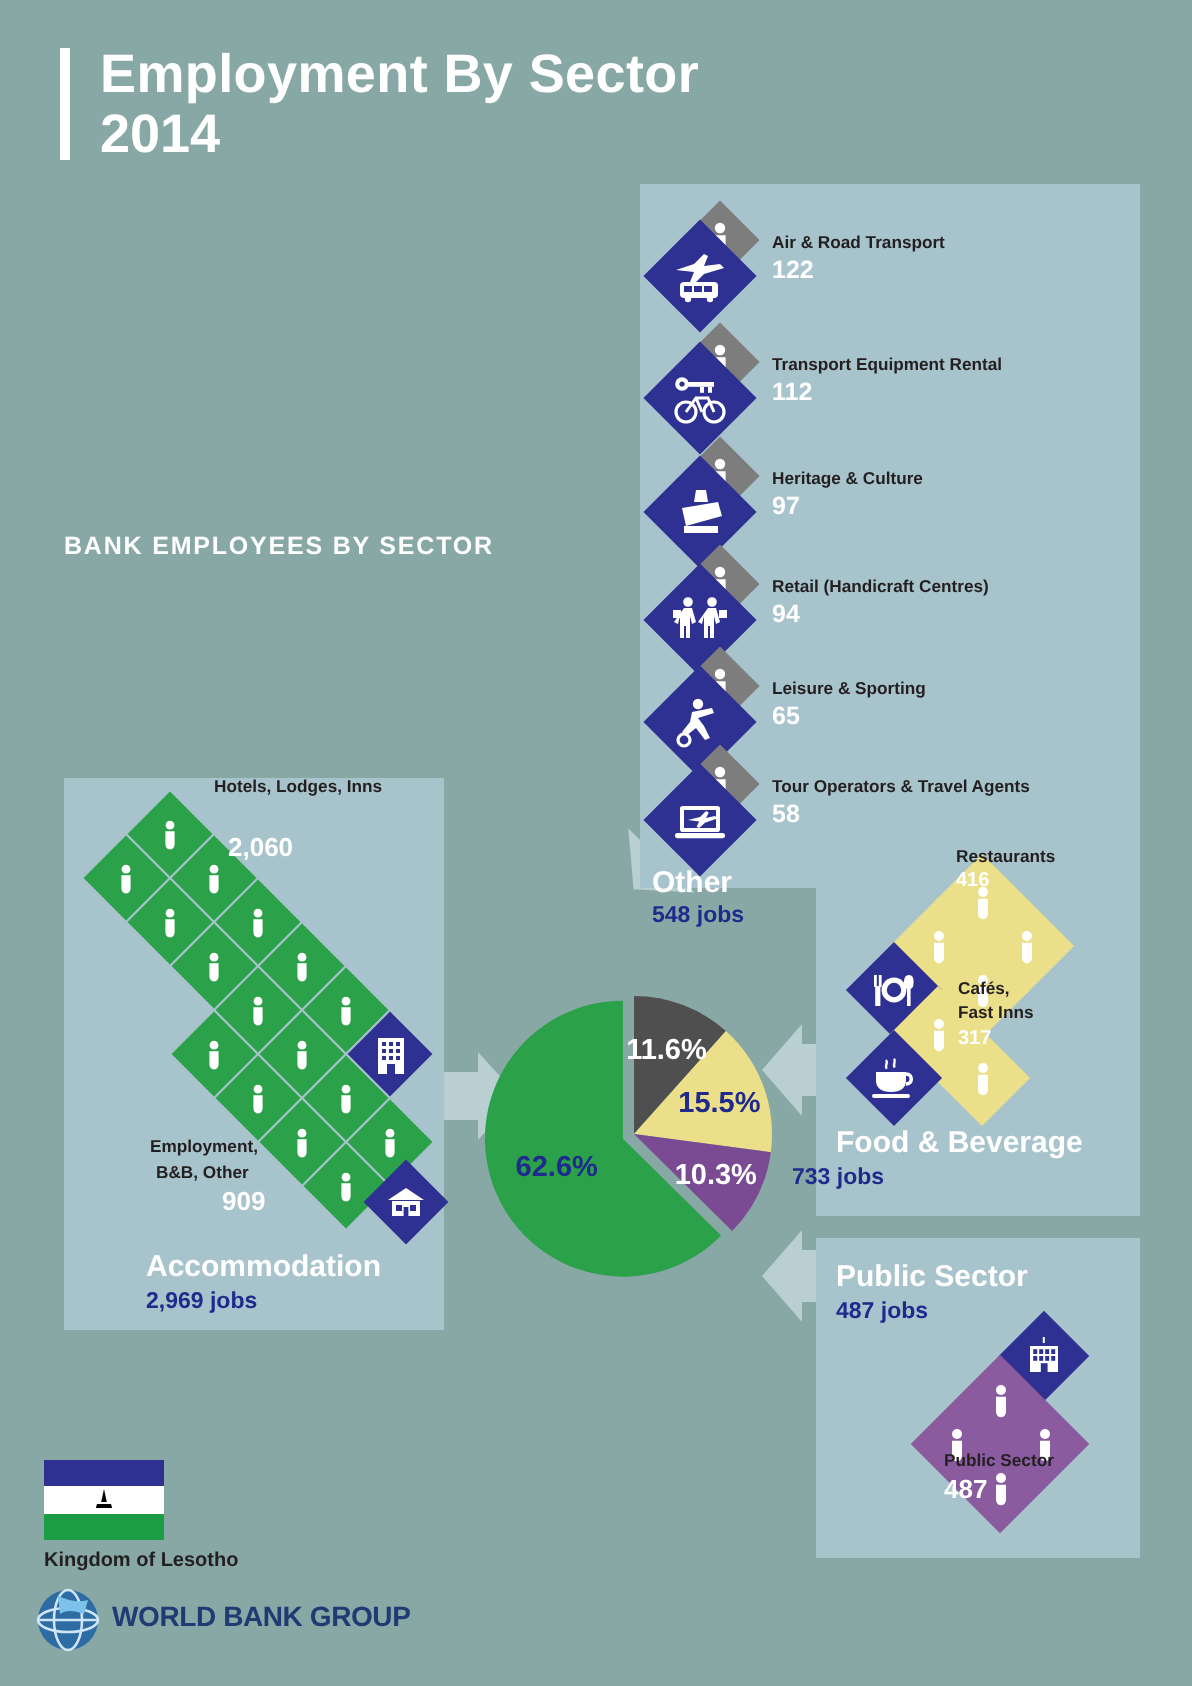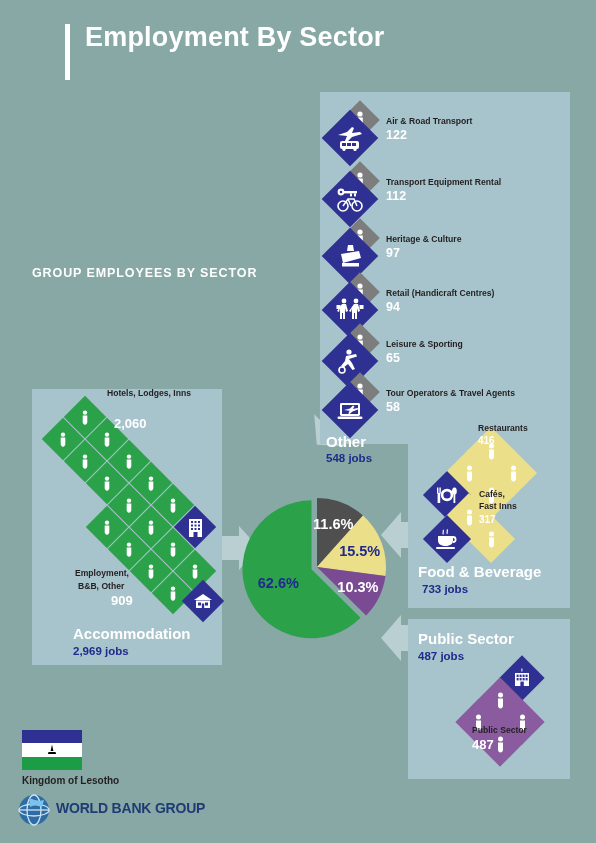--- a/index.html
+++ b/index.html
@@ -4,21 +4,21 @@
 <style>
   html,body{margin:0;padding:0;}
   body{
     width:596px;height:843px;position:relative;overflow:hidden;
     background:#87a8a5;
     font-family:"Liberation Sans",sans-serif;
   }
   .abs{position:absolute;}
 
   
-  #title-block{left:30px;top:22px;width:420px;margin-left:35px;}
+  #title-block{left:30px;top:22px;width:420px;}
   #title-rule{position:absolute;left:0;top:2px;width:5px;height:56px;background:#ffffff;}
   #title-text{margin-left:20px;color:#ffffff;font-size:27px;font-weight:bold;line-height:1.12;letter-spacing:0.2px;}
   #title-line2{color:#ffffff;font-size:27px;font-weight:bold;}
 
   
   #total-heading{left:32px;top:266px;color:#ffffff;font-size:12.5px;font-weight:bold;letter-spacing:0.9px;}
 
   
   .panel{background:#a7c3cb;}
   #panel-other{left:320px;top:92px;width:250px;height:352px;}
@@ -84,23 +84,24 @@
   #flag-caption{left:22px;top:775px;color:#231f20;font-size:10px;font-weight:bold;}
   #wb-logo{left:18px;top:793px;width:200px;height:34px;}
   #wb-text{position:absolute;left:38px;top:7px;color:#1f3b73;font-size:14px;font-weight:bold;letter-spacing:-0.2px;}
 </style>
 </head>
 <body>
 
 <div class="abs" id="title-block">
   <div id="title-rule"></div>
   <div id="title-text">Employment By Sector</div>
-</div>
-
-<div class="abs" id="total-heading">GROUP EMPLOYEES BY SECTOR</div>
+  <div id="title-line2" style="margin-left:20px;">2014</div>
+</div>
+
+<div class="abs" id="total-heading">BANK EMPLOYEES BY SECTOR</div>
 
 <div class="arrow" id="arrow-other"></div>
 <div class="arrow" id="arrow-accom"></div>
 <div class="arrow" id="arrow-fb"></div>
 <div class="arrow" id="arrow-public"></div>
 
 <div class="abs panel" id="panel-other"></div>
 
 <div class="row" style="left:324px;top:104px;">
   <div class="diamond-sm" style="left:22px;top:2px;">
@@ -503,21 +504,21 @@
 </div>
 
 <div class="fb-lbl" style="left:478px;top:423px;">Restaurants</div>
 <div class="fb-num" style="left:478px;top:435px;">416</div>
 
 <div class="fb-lbl" style="left:479px;top:489px;">Cafés,</div>
 <div class="fb-lbl" style="left:479px;top:501px;">Fast Inns</div>
 <div class="fb-num" style="left:479px;top:514px;">317</div>
 
 <div class="grp-name" style="left:418px;top:563px;">Food &amp; Beverage</div>
-<div class="grp-jobs" style="left:422px;top:583px;">733 jobs</div>
+<div class="grp-jobs" style="left:396px;top:583px;">733 jobs</div>
 
 <div class="abs panel" id="panel-public"></div>
 
 <div class="grp-name" style="left:418px;top:630px;">Public Sector</div>
 <div class="grp-jobs" style="left:418px;top:650px;">487 jobs</div>
 
 <div class="abs" style="left:450px;top:660px;width:120px;height:90px;">
   <div class="ps-dia blue" style="left:56px;top:2px;">
     <div class="dia-inner">
         <svg width="20" height="20" viewBox="0 0 20 20">

